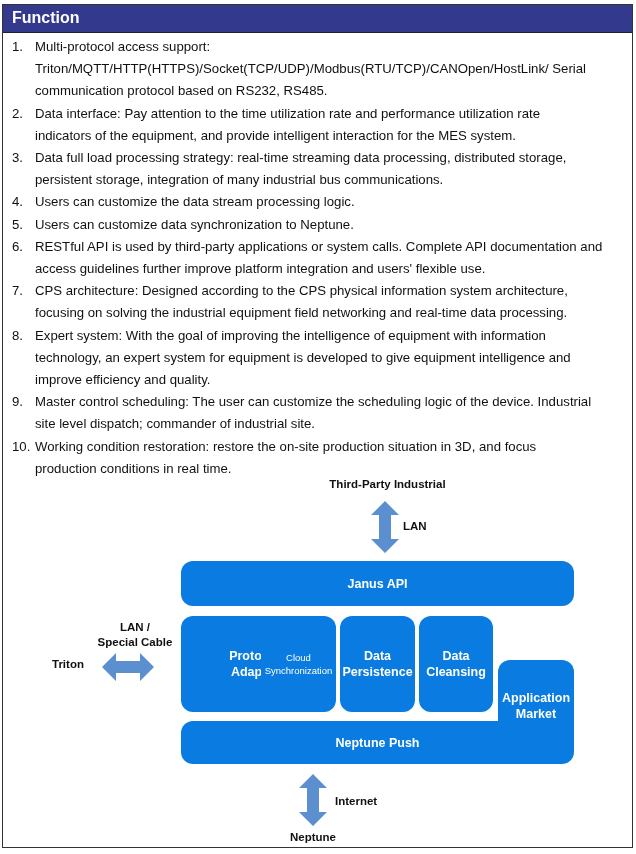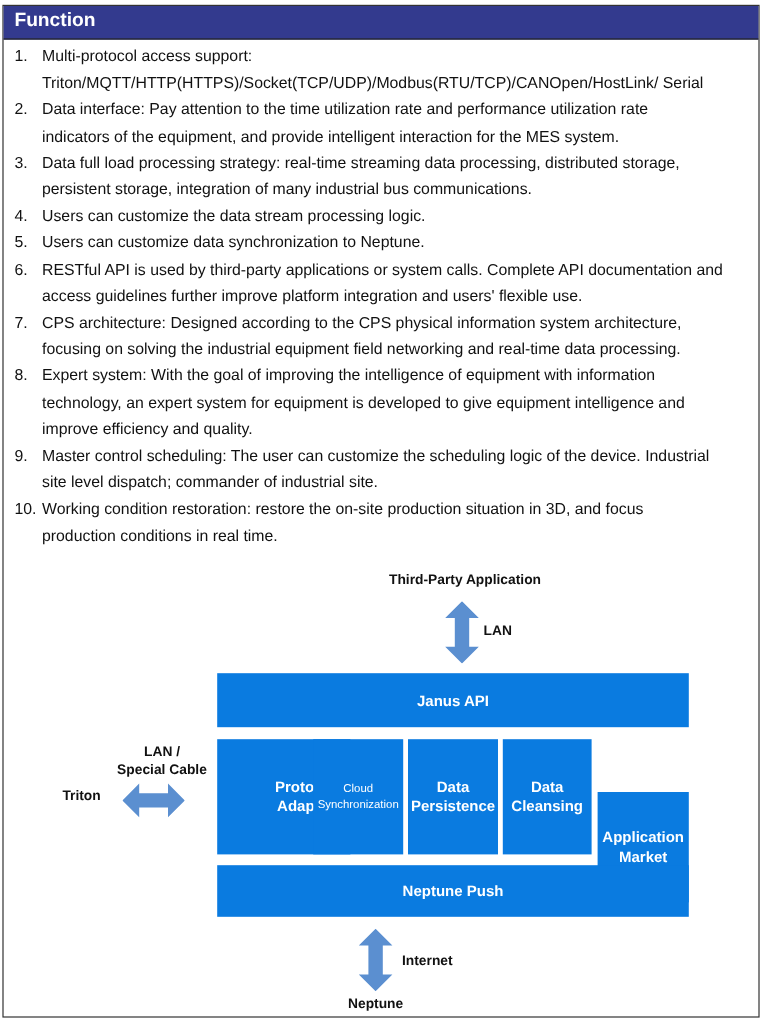--- a/index.html
+++ b/index.html
@@ -3,38 +3,39 @@
 <meta charset="utf-8">
 <style>
   html,body{margin:0;padding:0;background:#fff;}
   body{width:636px;height:854px;position:relative;overflow:hidden;font-family:"Liberation Sans",sans-serif;color:#111;}
   .frame{position:absolute;left:2px;top:4px;width:631px;height:844px;border:1px solid #333;box-sizing:border-box;}
   .header{position:absolute;left:3px;top:5px;width:629px;height:27px;background:#333a8e;border-bottom:1px solid #222;}
   .header span{position:absolute;left:9px;top:4px;color:#fff;font-weight:bold;font-size:16px;text-align:center;}
   .list{position:absolute;left:12px;top:36px;width:615px;margin:0;padding:0;list-style:none;font-size:13.2px;line-height:22.2px;}
   .list li{position:relative;padding-left:23px;}
   .list li .num{position:absolute;left:0;top:0;}
-  .bluebox{position:absolute;background:#0a7be0;color:#fff;font-weight:bold;font-size:12.5px;display:flex;align-items:center;justify-content:center;text-align:center;line-height:16px;}
+  .bluebox{position:absolute;background:#0a7be0;color:#fff;font-weight:bold;font-size:12.5px;display:flex;align-items:center;justify-content:center;text-align:center;line-height:16px;border-radius:12px;}
   .lbl{position:absolute;font-weight:bold;font-size:11.5px;color:#111;text-align:center;line-height:15px;}
   svg.arrow{position:absolute;}
   .small{font-size:9.5px;font-weight:normal;line-height:13px;}
 </style>
 </head>
 <body>
 
 <div class="frame"></div>
 <div class="header">
   <span>Function</span>
 </div>
 
 <ol class="list" id="flist">
     <li>
       <span class="num">1.</span>
       <div>Multi-protocol access support:</div>
       <div>Triton/MQTT/HTTP(HTTPS)/Socket(TCP/UDP)/Modbus(RTU/TCP)/CANOpen/HostLink/ Serial</div>
+      <div>communication protocol based on RS232, RS485.</div>
     </li>
     <li>
       <span class="num">2.</span>
       <div>Data interface: Pay attention to the time utilization rate and performance utilization rate</div>
       <div>indicators of the equipment, and provide intelligent interaction for the MES system.</div>
     </li>
     <li>
       <span class="num">3.</span>
       <div>Data full load processing strategy: real-time streaming data processing, distributed storage,</div>
       <div>persistent storage, integration of many industrial bus communications.</div>
@@ -69,21 +70,21 @@
       <div>site level dispatch; commander of industrial site.</div>
     </li>
     <li>
       <span class="num">10.</span>
       <div>Working condition restoration: restore the on-site production situation in 3D, and focus</div>
       <div>production conditions in real time.</div>
     </li>
   </ol>
 
 <div>
-  <div class="lbl" style="left:300px;top:477px;width:175px;">Third-Party Application</div>
+  <div class="lbl" style="left:300px;top:477px;width:175px;">Third-Party Industrial</div>
 
   <svg class="arrow" style="left:369px;top:501px;" width="32" height="52" viewBox="0 0 32 52">
     <polygon points="16,0 30,14 22,14 22,38 30,38 16,52 2,38 10,38 10,14 2,14" fill="#5b8fd0"></polygon>
   </svg>
   <div class="lbl" style="left:403px;top:519px;width:30px;text-align:left;">LAN</div>
 
   <div class="bluebox" style="left:181px;top:561px;width:393px;height:45px;">
     <span>Janus API</span>
   </div>
 

